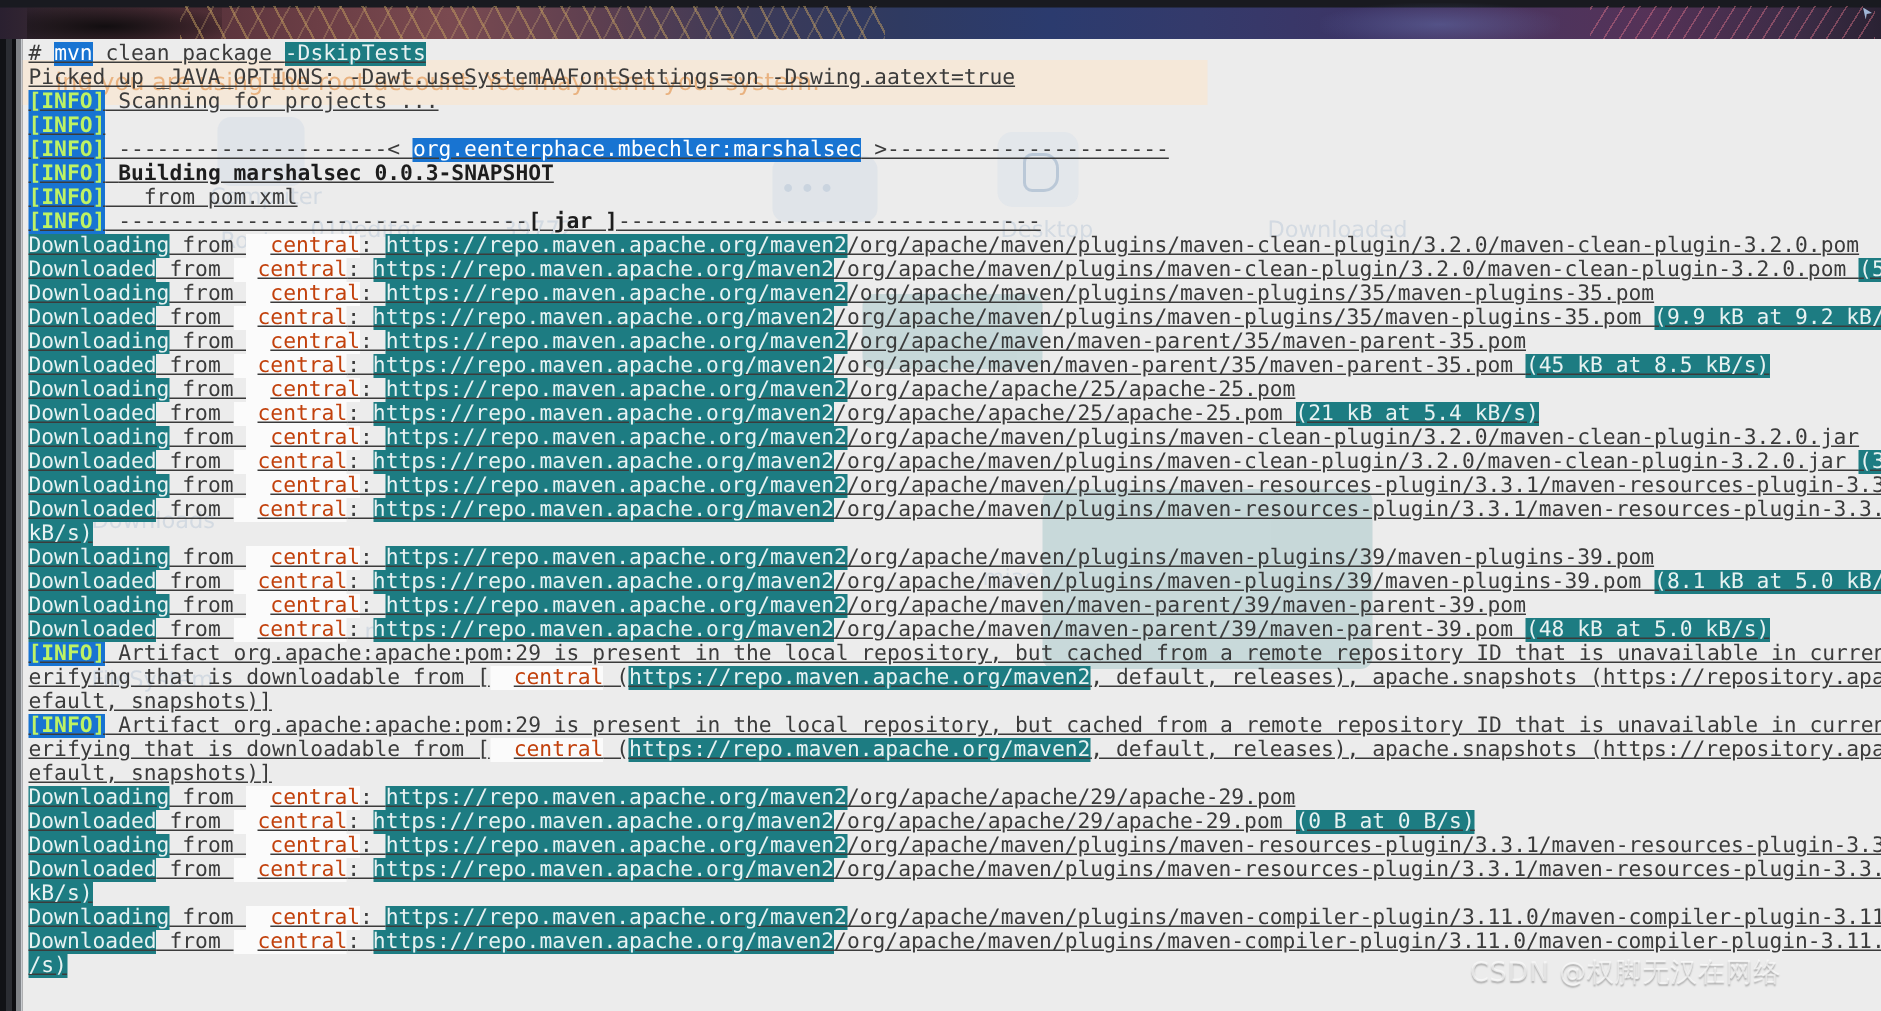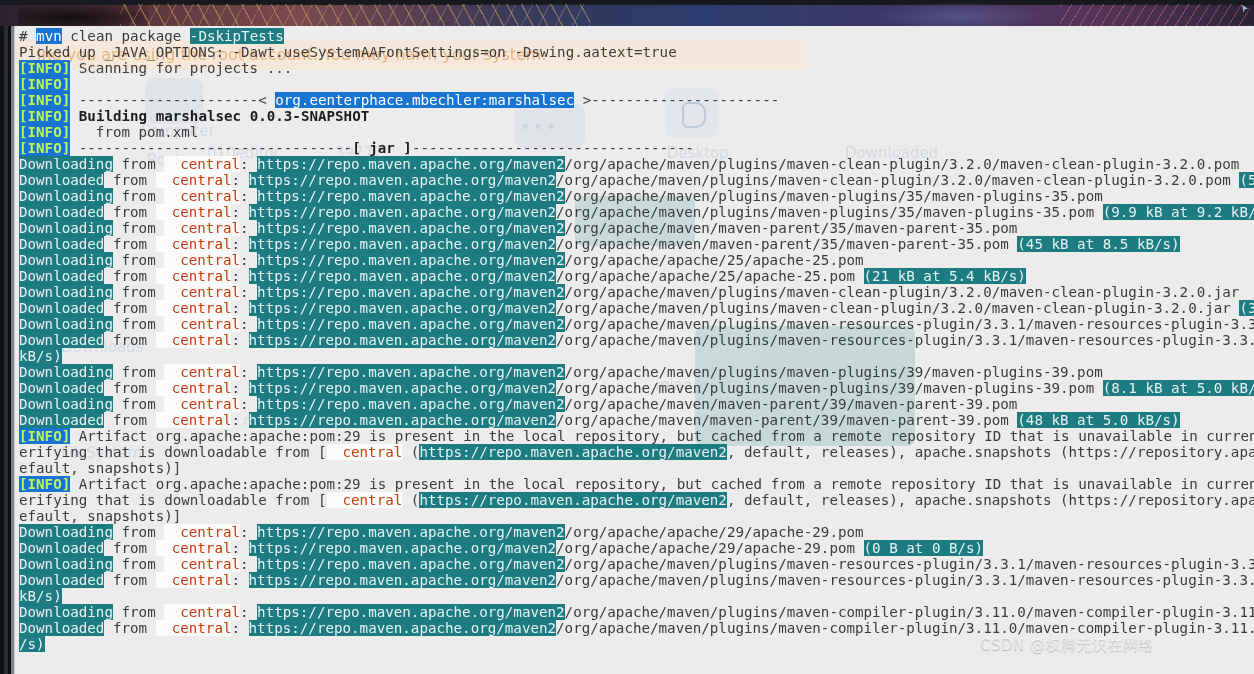--- a/index.html
+++ b/index.html
@@ -122,34 +122,34 @@
   #log {
     position: absolute; left: 0; top: 0;
     width: 1239px; height: 648px;
     font-family: "DejaVu Sans Mono", "Liberation Mono", monospace;
     font-size: 14.2px;
     line-height: 16px;
     color: #3b3b3b;
     white-space: pre;
     padding: 2px 0 0 4px;
   }
-  #log .ln { height: 16px; white-space: pre; overflow: visible; }
+  #log .ln { height: 16px; white-space: pre; overflow: visible; text-decoration: underline; }
 
   .hi-blue   { background: #1874d2; color: #ffffff; }
   .hi-blue-b { background: #1874d2; color: #bef264; font-weight: bold; }
   .hi-teal   { background: #1d7c82; color: #e8f2f2; }
   .hi-white  { background: #fbfbfb; color: #c2410c; padding-left: 16px; }
   .bold      { font-weight: bold; color: #1d1d1d; }
 
   
   #watermark {
     position: absolute; left: 980px; top: 636px;
     color: rgba(255,255,255,.60);
     font-family: "DejaVu Sans", "Liberation Sans", sans-serif;
-    font-size: 15px;
+    font-size: 18px;
     letter-spacing: .5px;
     text-shadow: 0 1px 1px rgba(0,0,0,.25);
     pointer-events: none;
     white-space: nowrap;
   }
 </style>
 </head>
 <body>
 
 <div id="screen">

